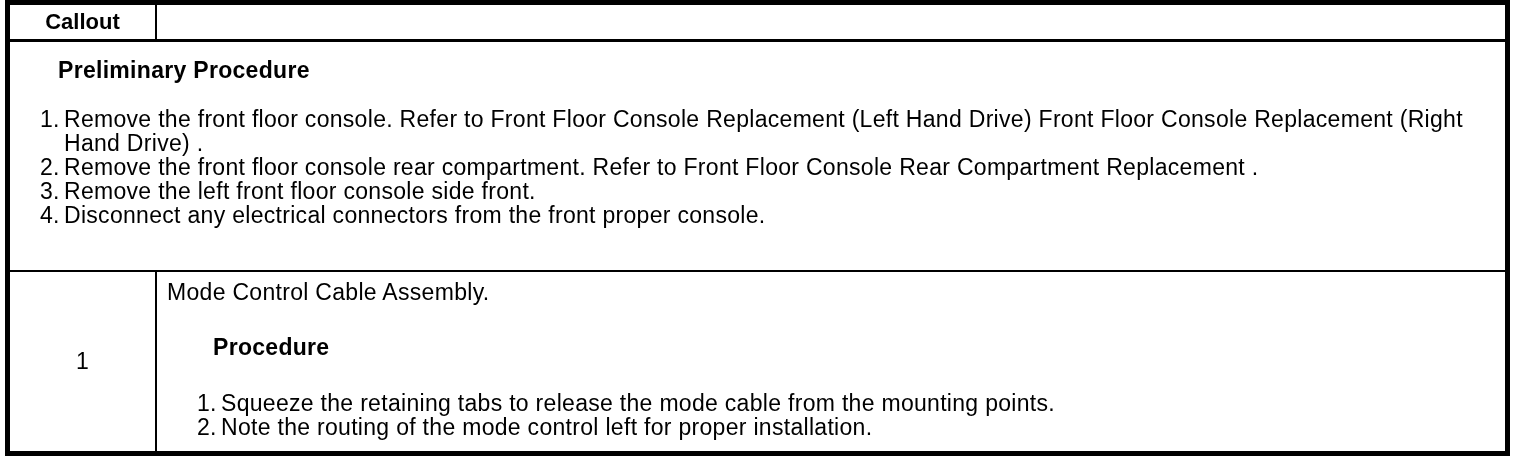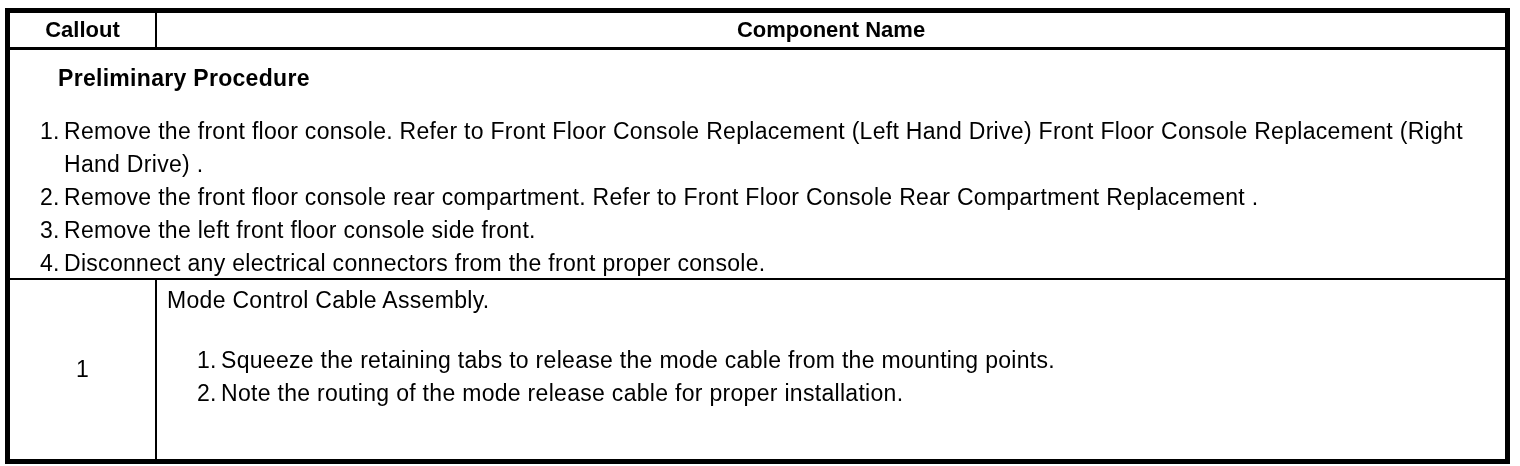--- a/index.html
+++ b/index.html
@@ -9,21 +9,21 @@
     width: 1520px;
     height: 466px;
     background: #ffffff;
     font-family: "Liberation Sans", sans-serif;
     color: #000000;
     overflow: hidden;
   }
   .doc-table {
     position: absolute;
     left: 5px;
-    top: 8px;
+    top: 0;
     width: 1495px;
     height: 446px;
     border: 5px solid #000000;
     background: #ffffff;
     display: flex;
     flex-direction: column;
   }
   
   .header-row {
     display: flex;
@@ -63,21 +63,21 @@
   ol.steps {
     list-style: none;
     counter-reset: step;
     margin: 20px 0 0 0;
     padding: 0 0 0 30px;
   }
   ol.steps li {
     counter-increment: step;
     position: relative;
     padding-left: 24px;
-    line-height: 33px;
+    line-height: 24px;
   }
   ol.steps li::before {
     content: counter(step) ".";
     position: absolute;
     left: 0;
     top: 0;
   }
   
   .callout-row {
     flex: 1;
@@ -111,37 +111,37 @@
     margin-top: 27px;
   }
 </style>
 </head>
 <body>
 
 <div class="doc-table">
 
   <div class="header-row">
     <div class="callout-col">Callout</div>
-    <div class="name-col">Component Name</div>
   </div>
 
   <div class="prelim-row">
     <div class="prelim-title">Preliminary Procedure</div>
     <ol class="steps">
       <li>Remove the front floor console. Refer to Front Floor Console Replacement (Left Hand Drive) Front Floor Console Replacement (Right Hand Drive) .</li>
       <li>Remove the front floor console rear compartment. Refer to Front Floor Console Rear Compartment Replacement .</li>
       <li>Remove the left front floor console side front.</li>
       <li>Disconnect any electrical connectors from the front proper console.</li>
     </ol>
   </div>
 
   <div class="callout-row">
     <div class="callout-cell">1</div>
     <div class="component-cell">
       <div class="component-name">Mode Control Cable Assembly.</div>
+      <div class="procedure-title">Procedure</div>
       <ol class="steps inner">
         <li>Squeeze the retaining tabs to release the mode cable from the mounting points.</li>
-        <li>Note the routing of the mode release cable for proper installation.</li>
+        <li>Note the routing of the mode control left for proper installation.</li>
       </ol>
     </div>
   </div>
 
 </div>
 
 </body></html>

